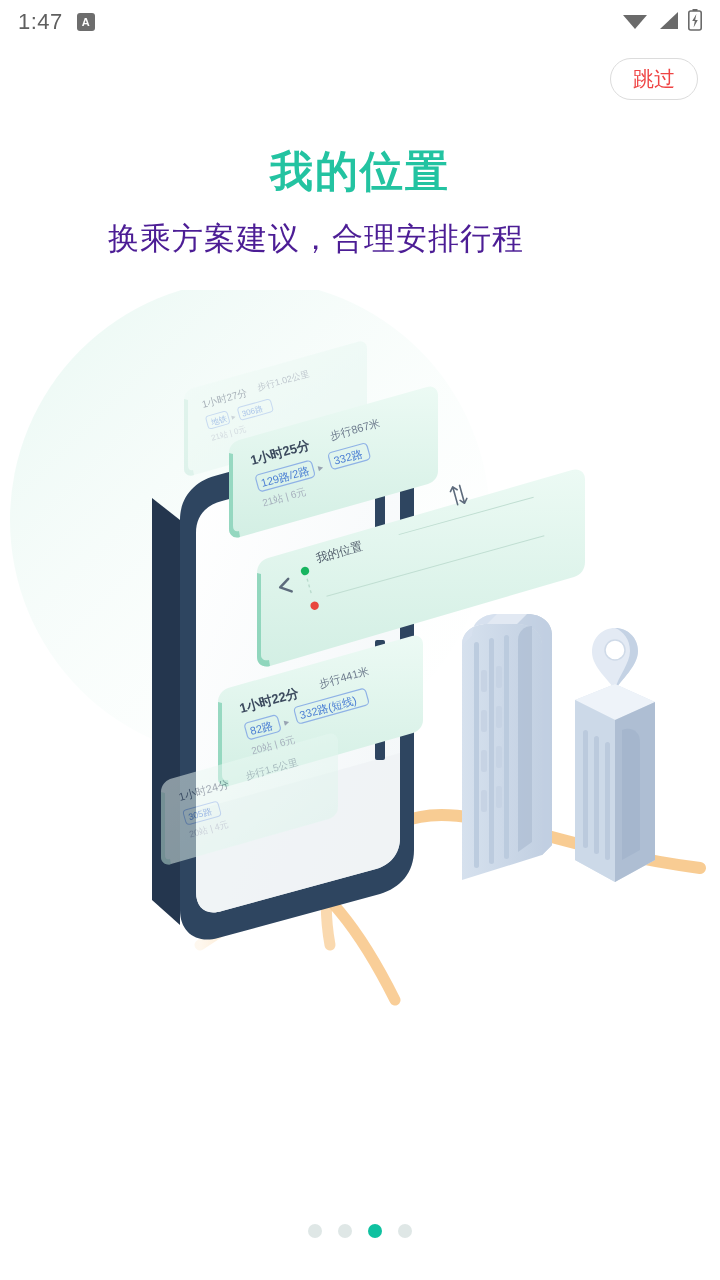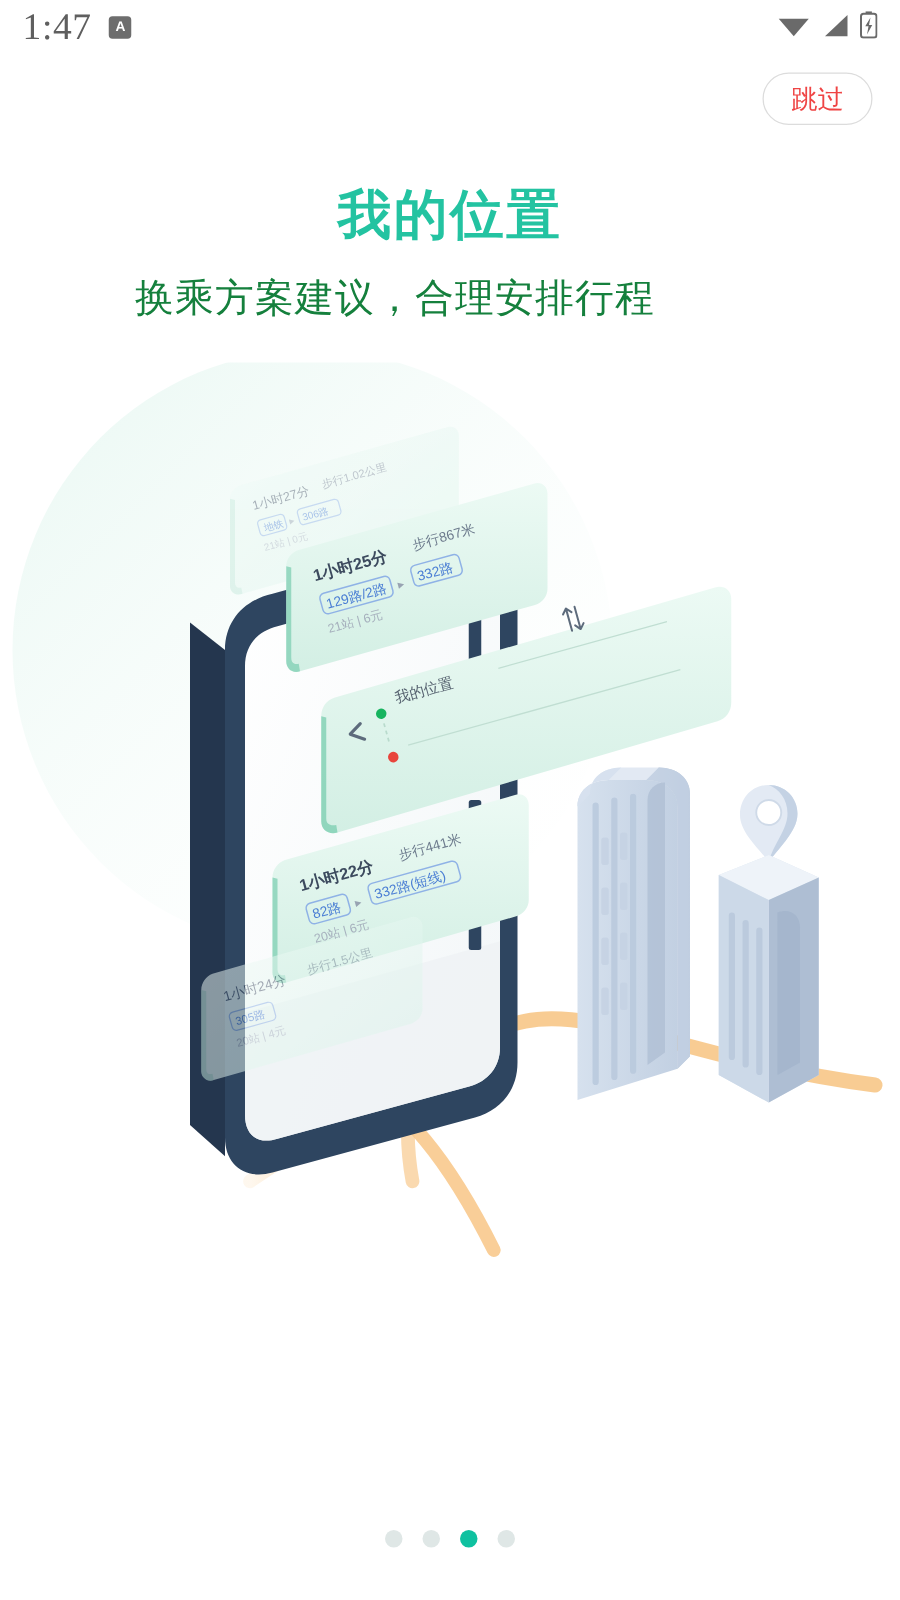--- a/index.html
+++ b/index.html
@@ -11,21 +11,21 @@
   }
   .screen { position: relative; width: 720px; height: 1280px; background: #fff; }
 
   
   .statusbar {
     position: absolute; top: 0; left: 0; width: 720px; height: 44px;
     display: flex; align-items: center; justify-content: space-between;
     padding: 0 18px;
   }
   .sb-left { display: flex; align-items: center; gap: 14px; }
-  .sb-time { font-size: 30px; color: #5f5f5f; letter-spacing: .5px; font-family: Liberation Serif, serif; }
+  .sb-time { font-size: 22px; color: #5f5f5f; letter-spacing: .5px; font-family: Liberation Sans, sans-serif; }
   .sb-badge {
     width: 18px; height: 18px; border-radius: 3px; background: #6d6d6d;
     color: #fff; font-size: 11px; font-weight: bold; line-height: 18px;
     text-align: center;
   }
   .sb-right { display: flex; align-items: center; gap: 9px; }
 
   
   .skip-btn {
     position: absolute; top: 58px; right: 22px;
@@ -36,21 +36,21 @@
   }
 
   
   .title {
     position: absolute; top: 143px; left: 0; width: 720px;
     text-align: center; font-size: 43px; font-weight: bold;
     color: #23c3a1; letter-spacing: 2px;
   }
   .subtitle {
     position: absolute; top: 218px; left: 0; width: 632px;
-    text-align: center; font-size: 31px; color: #15803d; letter-spacing: 1px;
+    text-align: center; font-size: 31px; color: #4c1d95; letter-spacing: 1px;
   }
 
   
   .illu { position: absolute; top: 290px; left: 0; width: 720px; height: 730px; }
   .illu svg { display: block; width: 720px; height: 730px; }
 
   
   .dots {
     position: absolute; bottom: 42px; left: 0; width: 720px;
     display: flex; align-items: center; justify-content: center; gap: 16px;

